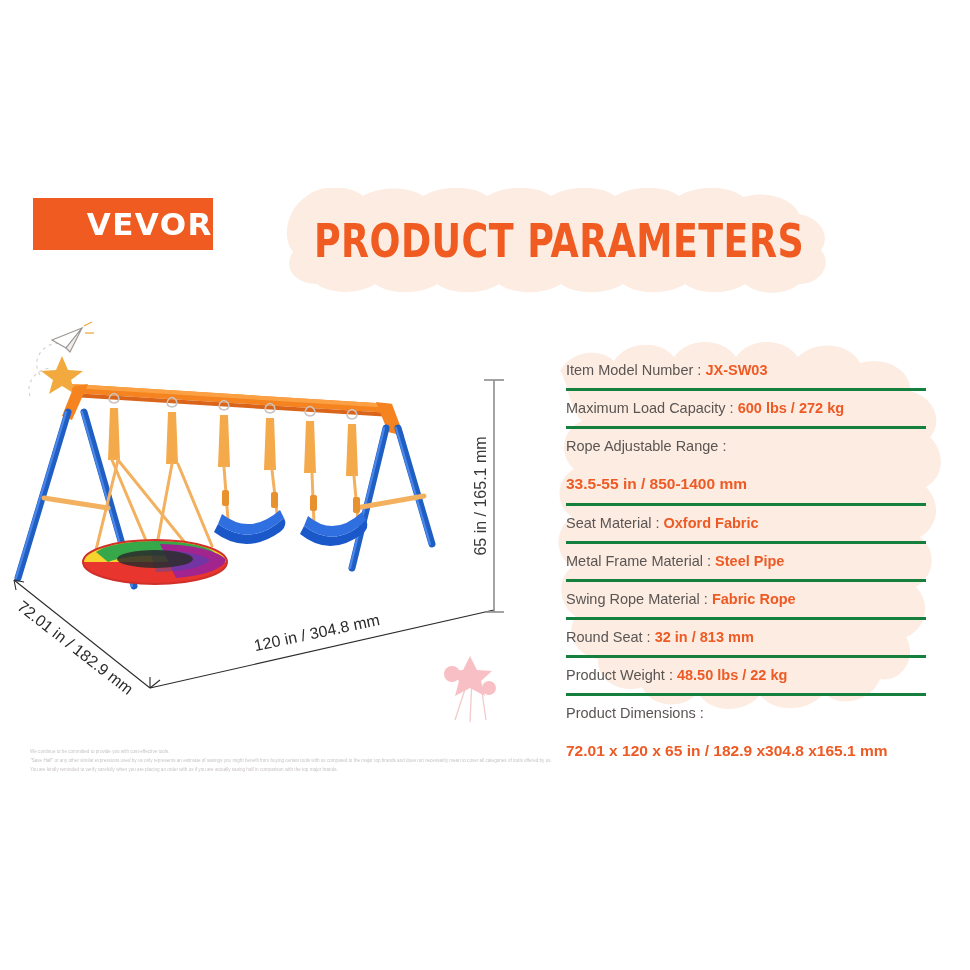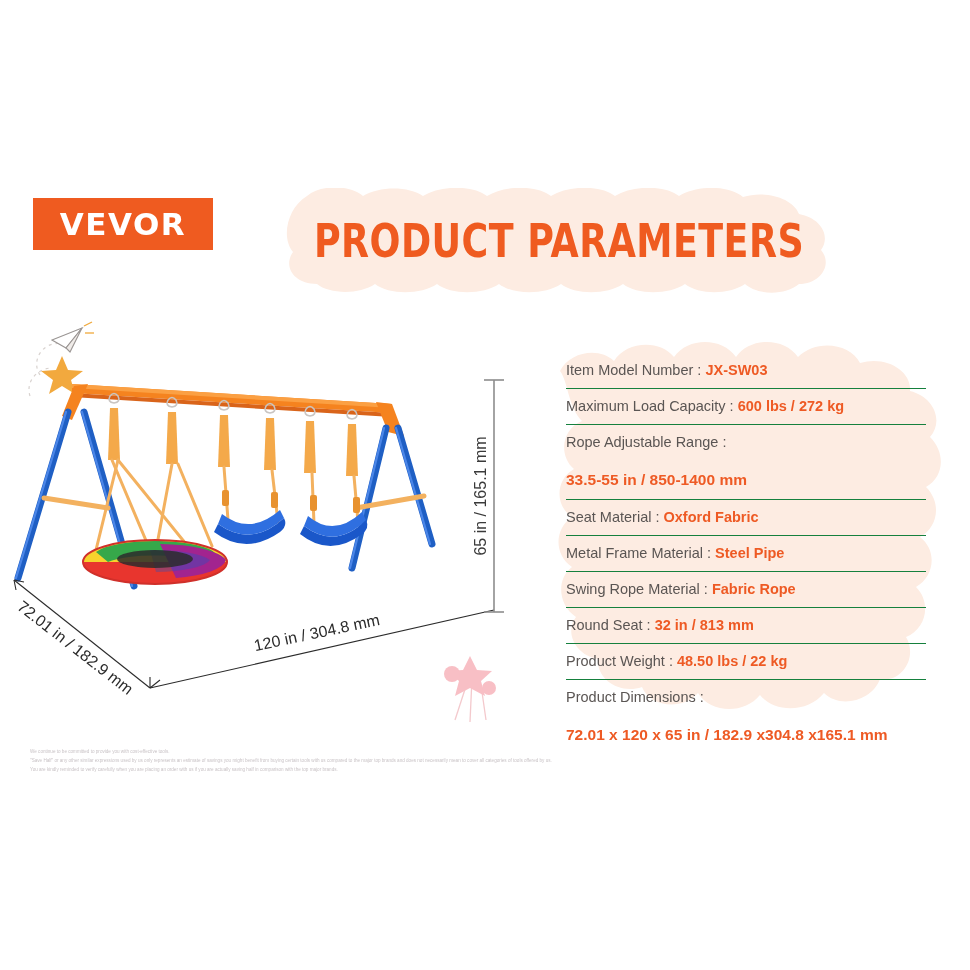--- a/index.html
+++ b/index.html
@@ -5,21 +5,21 @@
 <style>
   html,body{margin:0;padding:0;background:#ffffff;}
   body{width:970px;height:970px;overflow:hidden;
        font-family:"Liberation Sans","DejaVu Sans",sans-serif;}
   #page{position:relative;width:970px;height:970px;background:#fff;}
 
   
   #header-band{position:absolute;left:0;top:180px;width:970px;height:130px;}
 
   #logo-badge{position:absolute;left:33px;top:18px;width:180px;height:52px;
-      background:#ef5b20;display:flex;align-items:center;justify-content:center;}
+      background:#ef5b20;display:flex;align-items:center;justify-content:flex-end;}
   #logo-text{color:#ffffff;font-size:31px;font-weight:bold;letter-spacing:1.5px;
       font-family:"DejaVu Sans","Liberation Sans",sans-serif;}
 
   #title-cloud{position:absolute;left:259px;top:8px;width:600px;height:105px;}
   #title-cloud svg{position:absolute;left:0;top:0;}
   #title-text{position:absolute;left:0;top:0;width:600px;height:105px;
       display:flex;align-items:center;justify-content:center;
       color:#ef5b20;font-size:46px;font-weight:bold;letter-spacing:0.5px;
       transform:scaleX(.88);transform-origin:center;
       font-family:"DejaVu Sans Condensed","Liberation Sans Narrow","Liberation Sans",sans-serif;
@@ -27,21 +27,21 @@
 
   
   #illustration{position:absolute;left:0px;top:300px;width:540px;height:460px;}
   #illustration svg{display:block;}
 
   
   #spec-panel{position:absolute;left:520px;top:325px;width:450px;height:420px;}
   #spec-cloud{position:absolute;left:0;top:0;}
   #spec-rows{position:absolute;left:46px;top:28px;width:360px;}
 
-  .spec-row{padding:7px 0 7px 0;border-bottom:1px solid #15803d;
+  .spec-row{padding:7px 0 7px 0;border-bottom:3px solid #15803d;
       font-size:14.5px;line-height:1.45;color:#4a4a4a;}
   .spec-row:last-child{border-bottom:none;}
   .spec-label{color:#5a5553;}
   .spec-value{color:#ee5a24;font-weight:bold;}
   .spec-row.stacked .spec-value{display:block;margin-top:16px;font-size:15.5px;}
 
   
   #disclaimer{position:absolute;left:30px;top:748px;width:640px;
       font-size:4.6px;line-height:1.95;color:#c9c3c6;
       font-family:"Liberation Sans","DejaVu Sans",sans-serif;}

